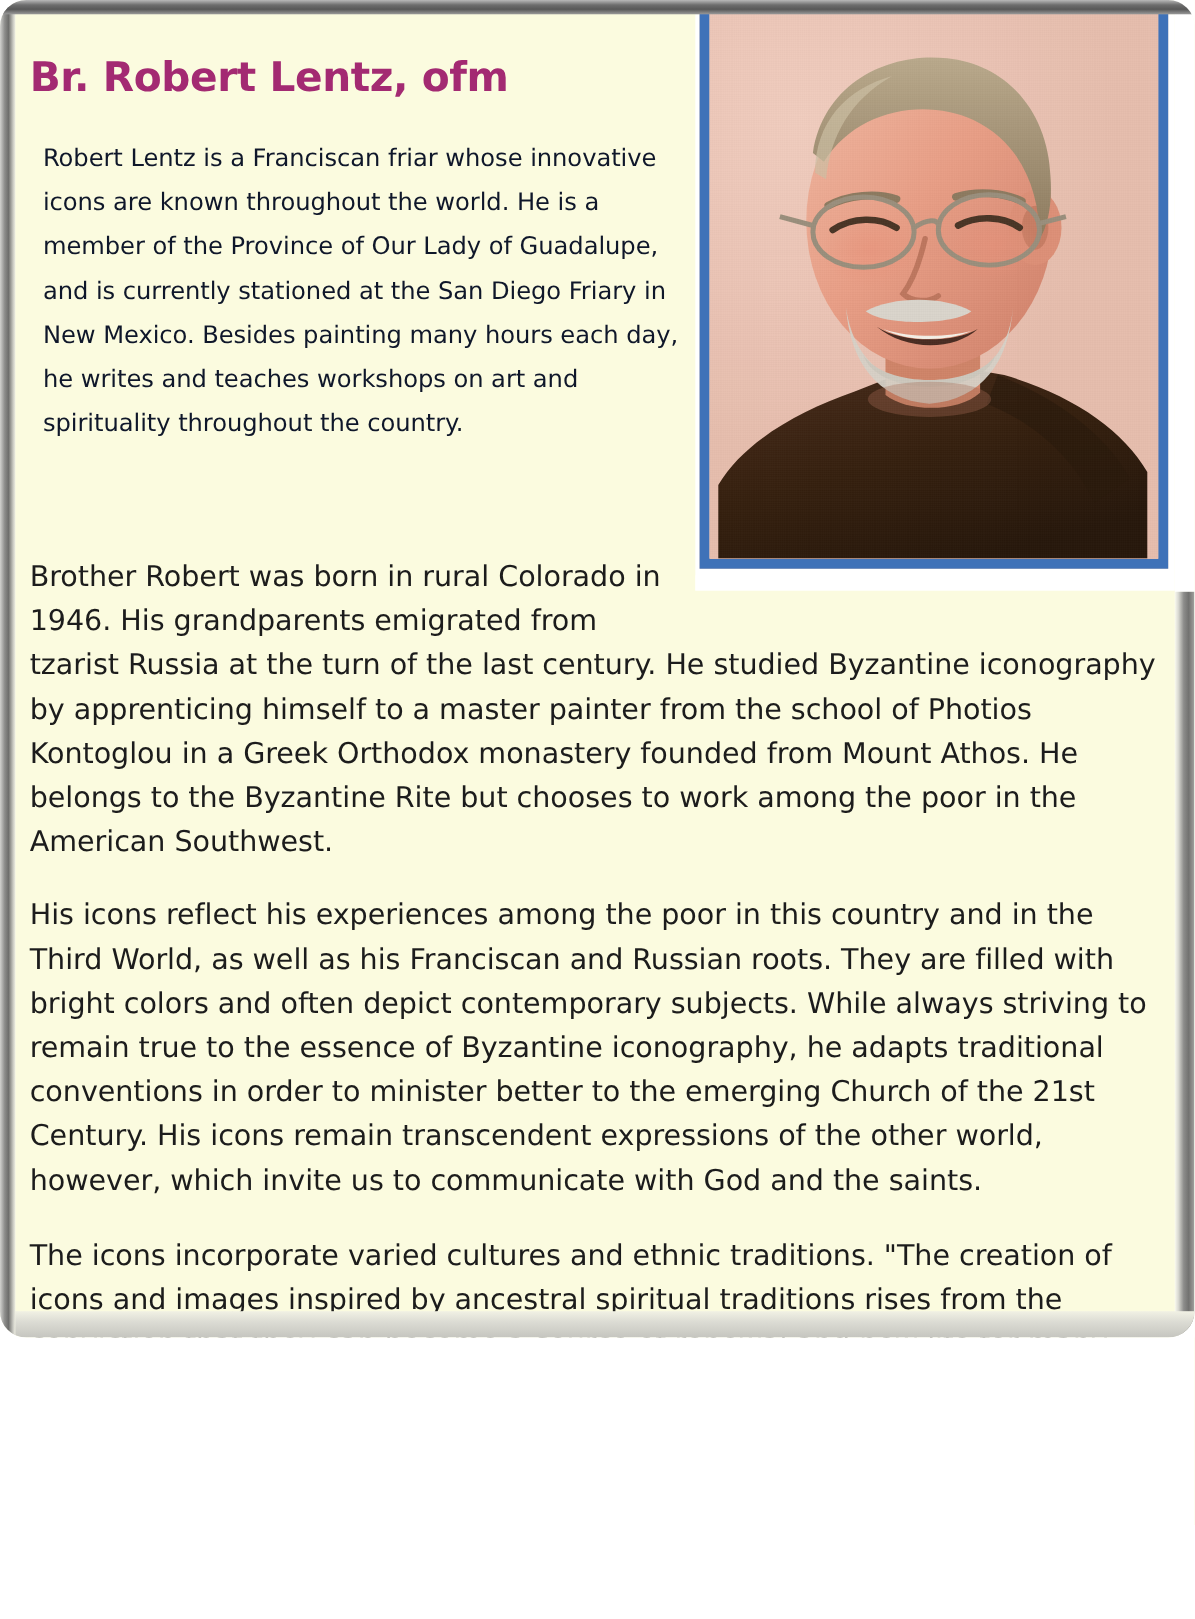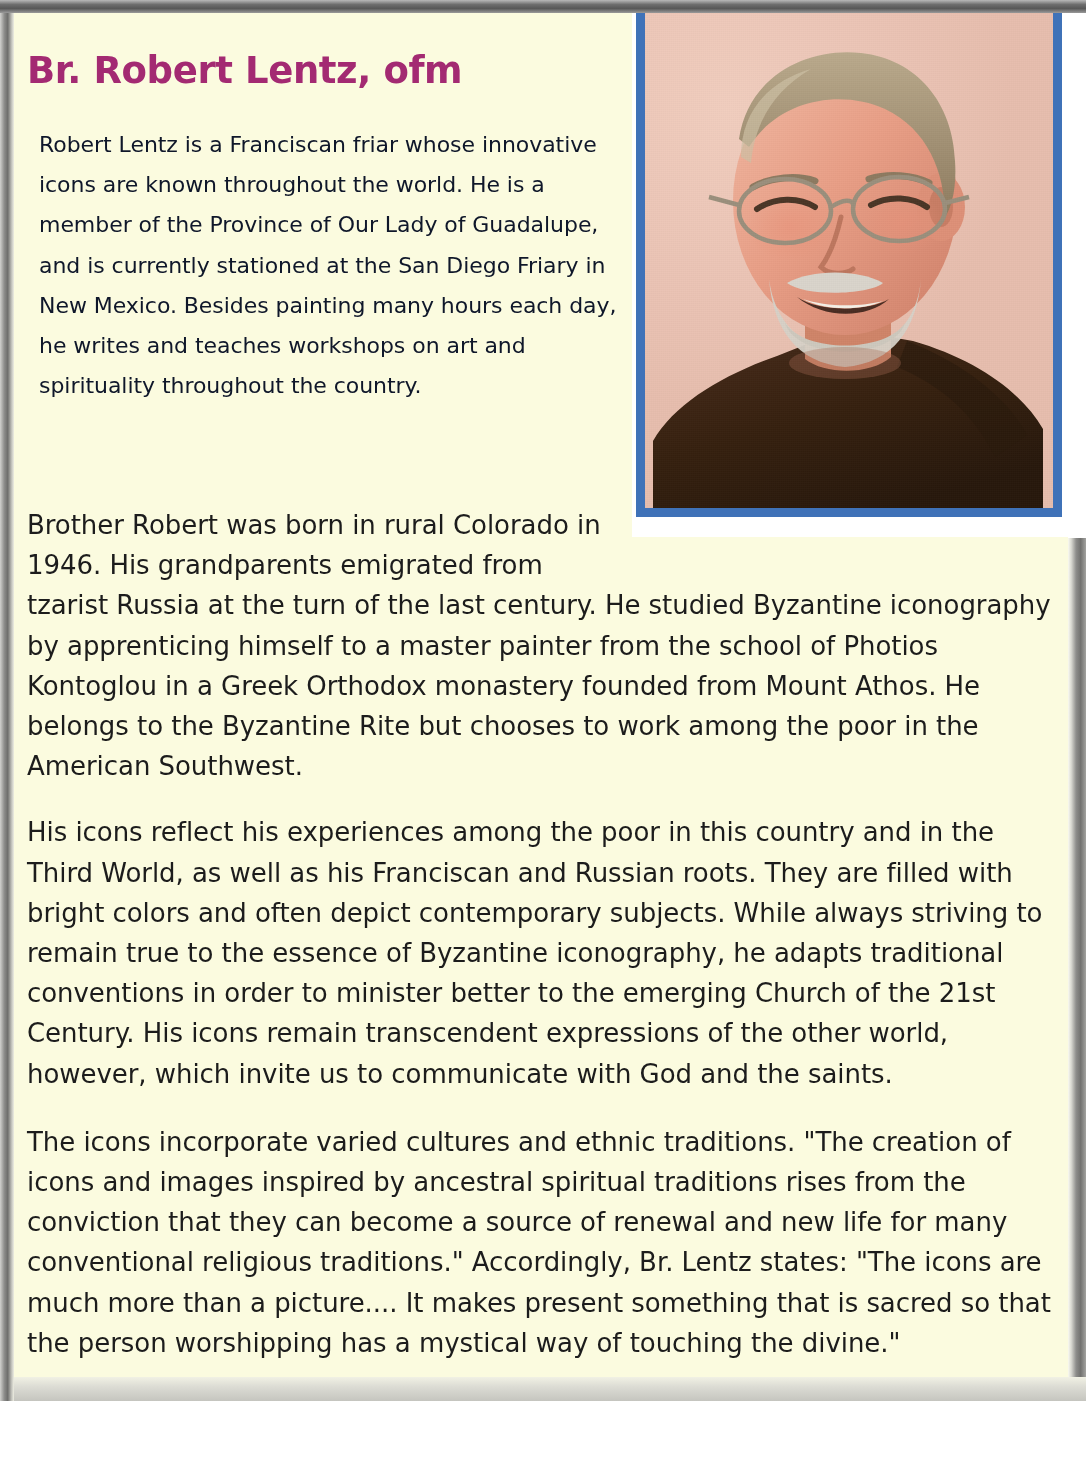--- a/index.html
+++ b/index.html
@@ -8,23 +8,24 @@
     padding: 0;
     background: #ffffff;
   }
   body {
     font-family: "DejaVu Sans", sans-serif;
   }
 
   .page {
     position: relative;
     width: 1086px;
-    height: 1401px;
+    height: 1216px;
     overflow: hidden;
     background: #fbfbe9;
+    border-radius: 24px;
   }
 
   
   .scan-edge-top {
     position: absolute;
     left: 0; top: 0;
     width: 1086px; height: 13px;
     background: linear-gradient(to bottom, #b9b9b9 0%, #6d6d6d 35%, #585858 65%, #9a9a9a 100%);
   }
   .scan-edge-left {

